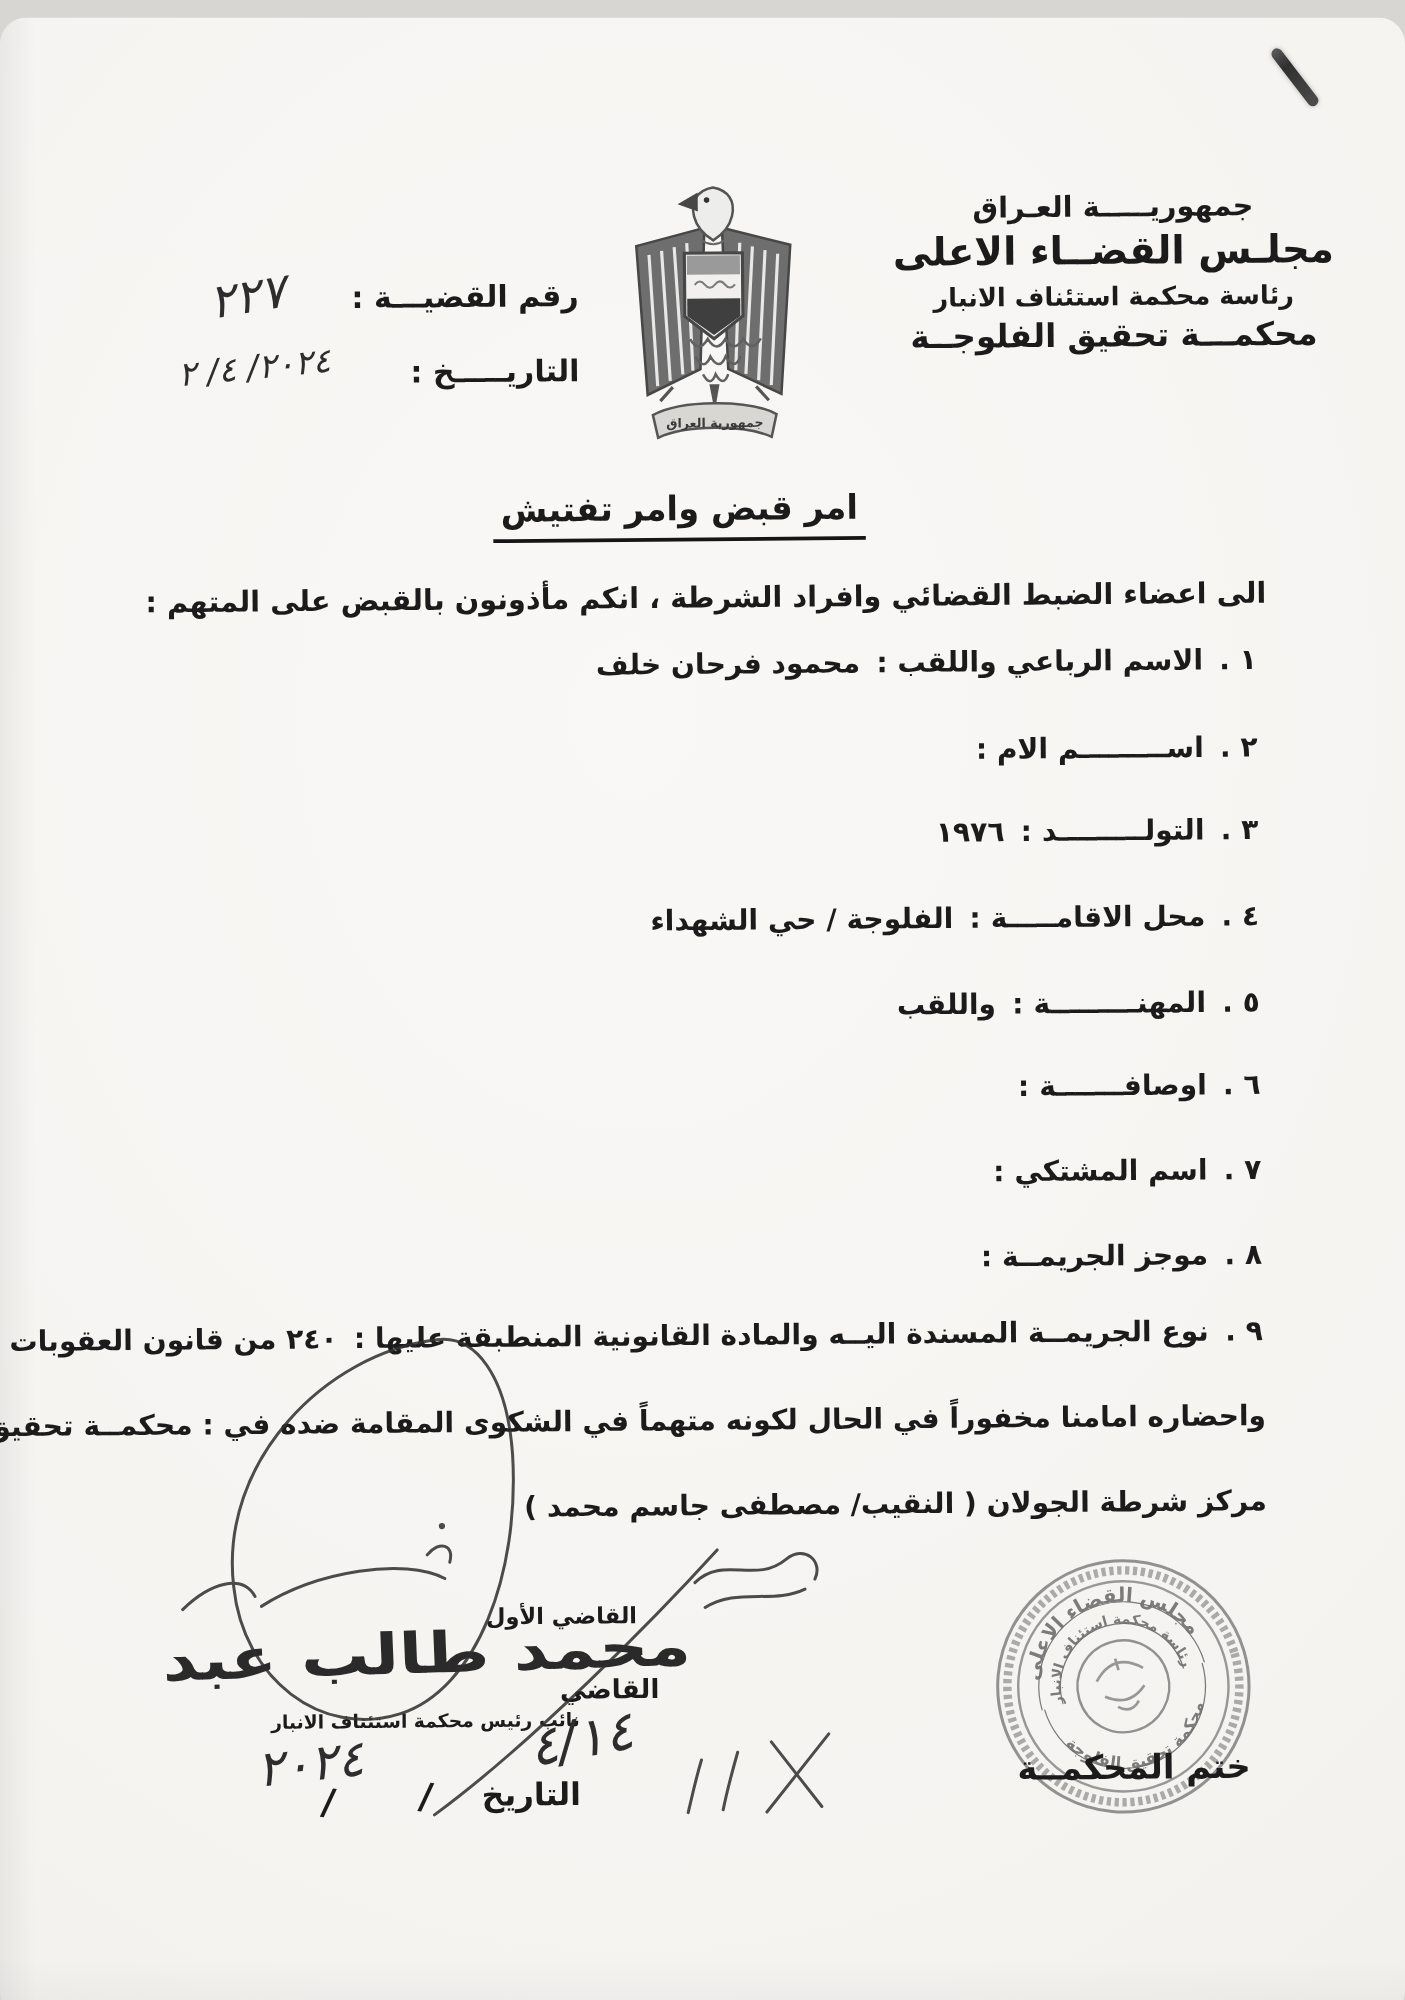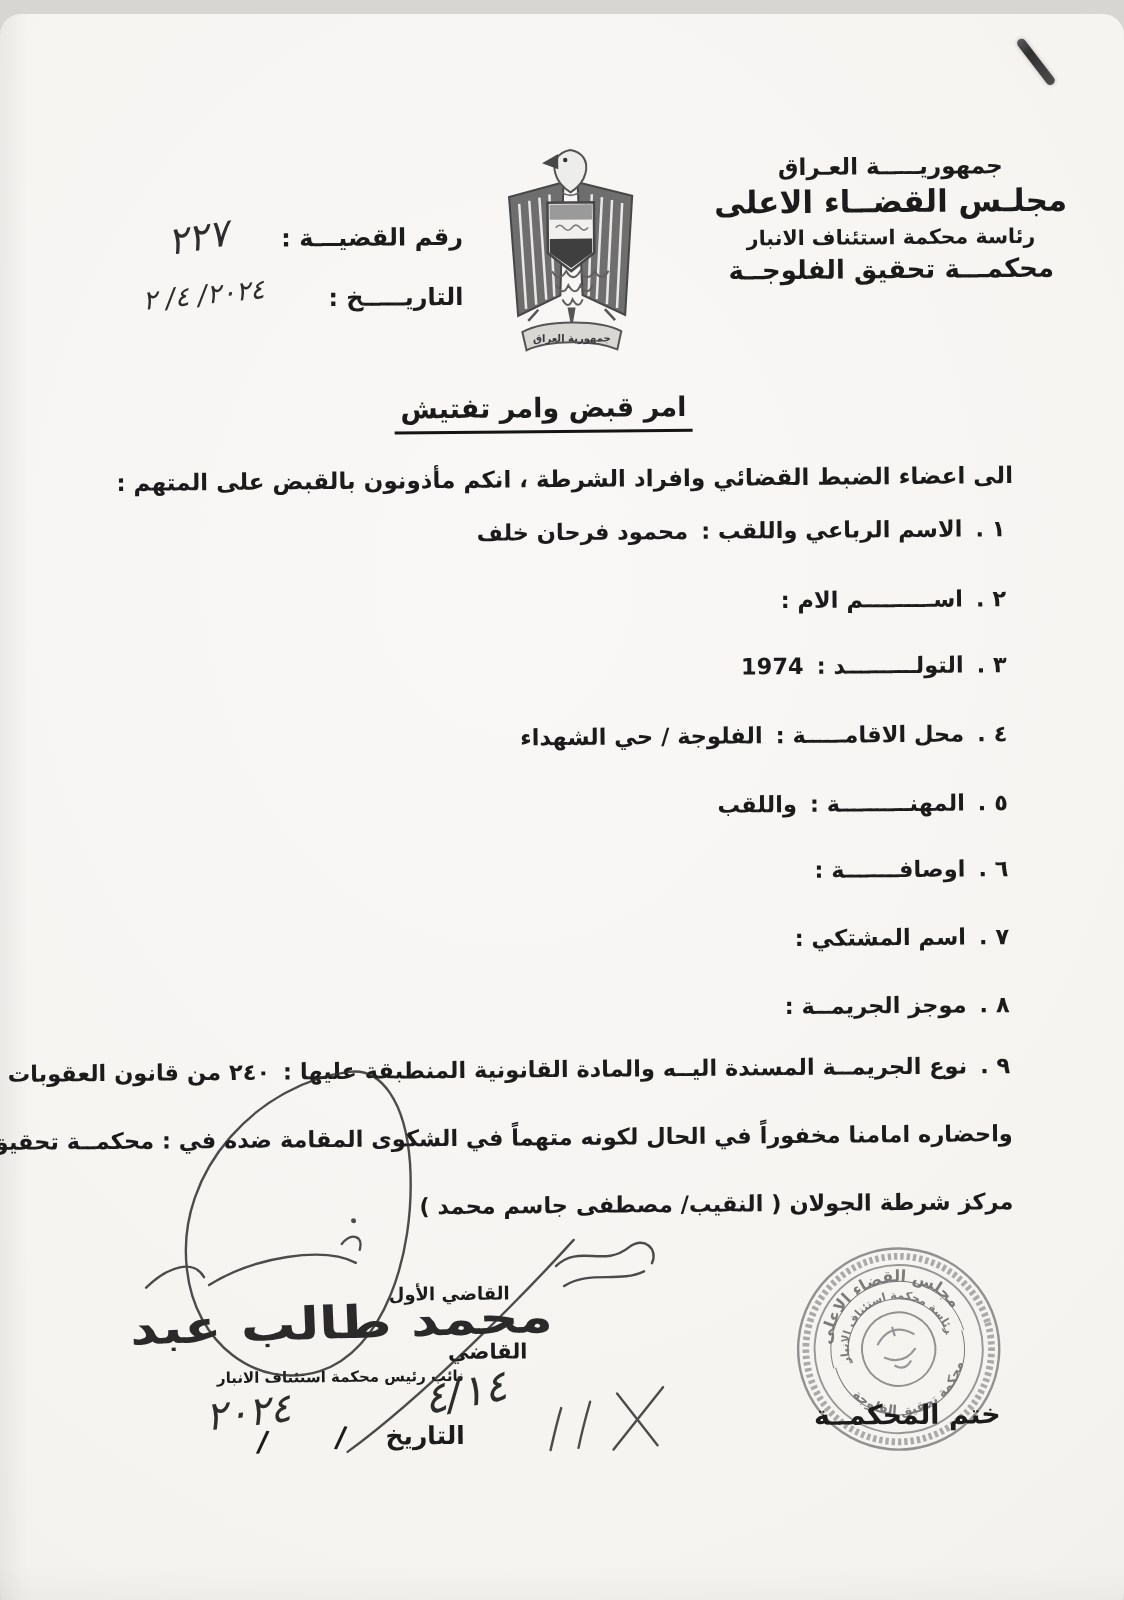--- a/index.html
+++ b/index.html
@@ -133,21 +133,21 @@
       <span>محمود فرحان خلف</span>
     </div>
     <div class="abs item nowrap" style="top:575px">
       <span>٢ .</span>
       <span>اســـــــــم الام :</span>
       <span></span>
     </div>
     <div class="abs item nowrap" style="top:641px">
       <span>٣ .</span>
       <span>التولـــــــــد :</span>
-      <span>1974</span>
+      <span>١٩٧٦</span>
     </div>
     <div class="abs item nowrap" style="top:710px">
       <span>٤ .</span>
       <span>محل الاقامـــــة :</span>
       <span>الفلوجة / حي الشهداء</span>
     </div>
     <div class="abs item nowrap" style="top:779px">
       <span>٥ .</span>
       <span>المهنـــــــــة :</span>
       <span>واللقب</span>

